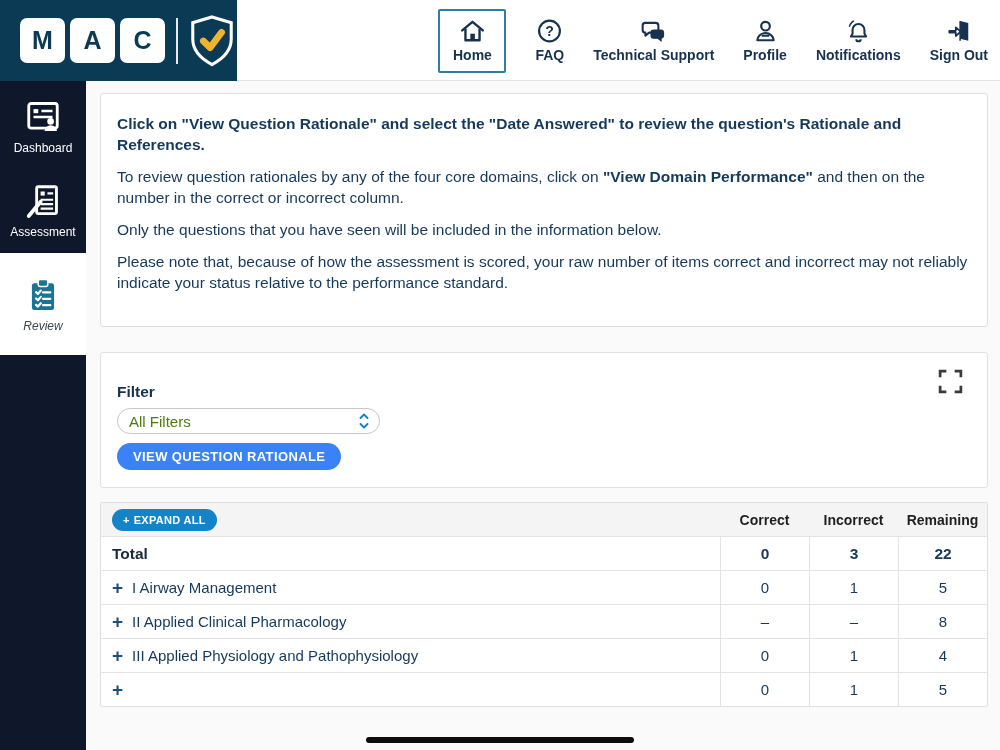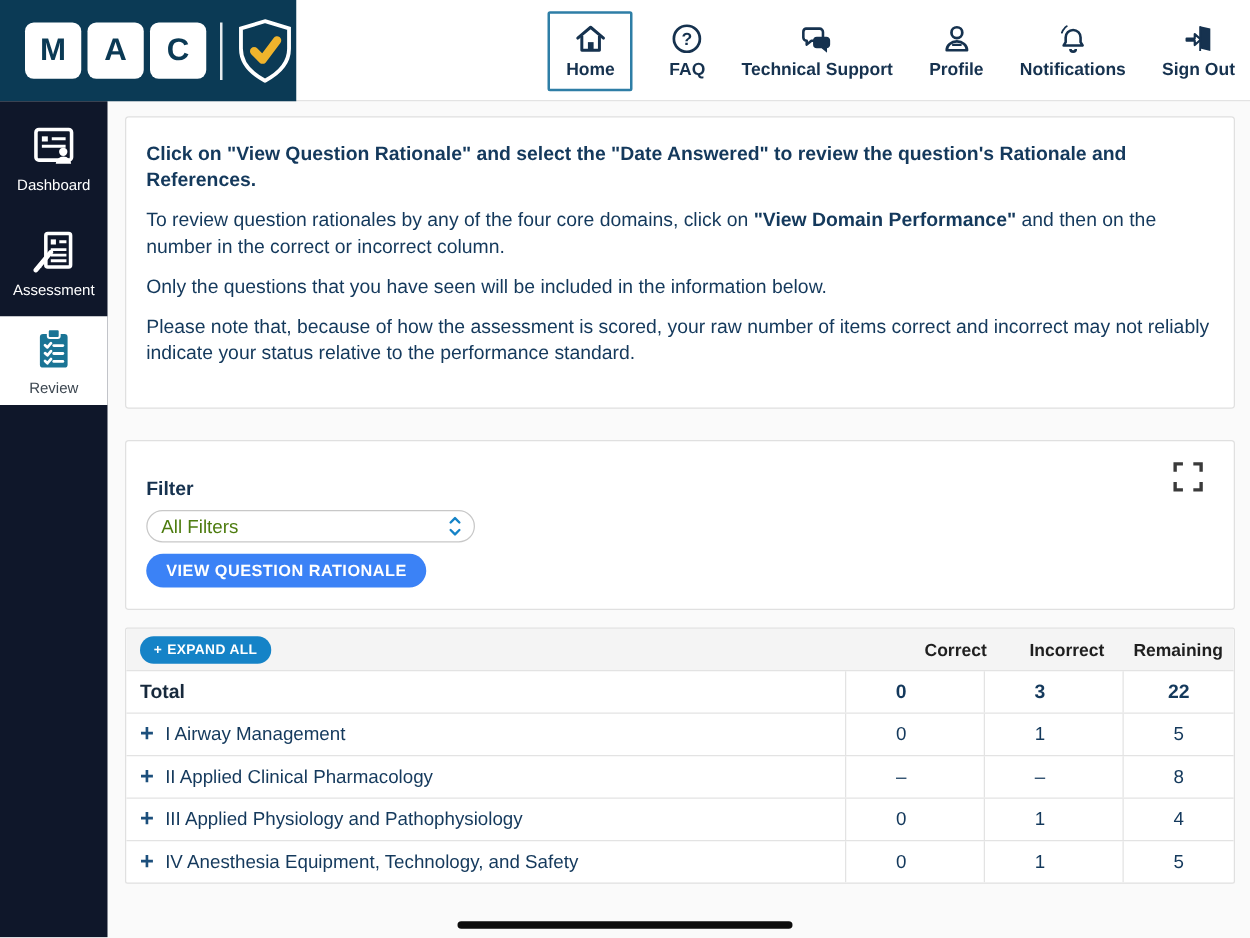--- a/index.html
+++ b/index.html
@@ -16,21 +16,21 @@
 
   .nav { position:absolute; right:12px; top:0; height:81px; display:flex; align-items:center; gap:29px; }
   .nav-item { display:flex; flex-direction:column; align-items:center; gap:3px; cursor:pointer; }
   .nav-item .lbl { font-size:14px; font-weight:bold; color:#16324f; white-space:nowrap; }
   .nav-item.active { border:2px solid #2e7ea6; width:68px; height:64px; justify-content:center; border-radius:2px; }
   .nicon { width:27px; height:26px; display:block; }
 
   
   .sidebar { position:absolute; left:0; top:81px; width:86px; height:669px; background:#0f172a; }
   .side-item { height:78px; margin-top:6px; display:flex; flex-direction:column; align-items:center; justify-content:center; gap:5px; color:#ffffff; font-size:12px; cursor:pointer; }
-  .side-item.active { background:#ffffff; color:#3c4650; margin-top:4px; height:71px; }
+  .side-item.active { background:#ffffff; color:#3c4650; margin-top:4px; height:102px;font-style:italic; }
   .sicon { width:38px; height:38px; display:block; }
 
   
   .main { position:absolute; left:86px; top:81px; width:914px; height:669px; padding:12px 12px 0 14px; }
   .card { background:#ffffff; border:1px solid #e0e0e0; border-radius:3px; }
 
   .info-card { padding:19px 16px 17px 16px; color:#14395c; font-size:15.5px; line-height:21px; }
   .info-card p { margin-bottom:11px; }
   .info-card p:last-child { margin-bottom:16px; }
 
@@ -38,21 +38,21 @@
   .filter-label { font-size:15.5px; font-weight:bold; color:#16324f; }
   .filter-select { margin-top:7px; width:263px; height:26px; border:1px solid #c8c8c8; border-radius:14px; background:#fff; display:flex; align-items:center; justify-content:space-between; padding:0 9px 0 11px; cursor:pointer; }
   .filter-select .sel-text { color:#4d7c0f; font-size:15px; }
   .rationale-btn { margin-top:9px; height:27px; padding:0 16px; border:none; border-radius:14px; background:#3b82f6; color:#ffffff; font-family:inherit; font-size:13px; font-weight:bold; letter-spacing:0.4px; cursor:pointer; display:inline-flex; align-items:center; }
   .expand-corner { position:absolute; top:15px; right:23px; width:27px; height:27px; cursor:pointer; }
 
   
   .table-card { margin-top:14px; border:1px solid #e0e0e0; background:#ffffff; border-radius:2px; overflow:hidden; }
   .trow { display:flex; align-items:stretch; height:34px; }
   .trow.thead { background:#f4f4f4; height:33px; }
-  .trow + .trow { border-top:1px solid #e3e3e3;gap:22px; }
+  .trow + .trow { border-top:1px solid #e3e3e3; }
   .tname { flex:1; display:flex; align-items:center; padding-left:11px; }
   .tval { width:89px; display:flex; align-items:center; justify-content:center; }
   .trow:not(.thead) .tval { border-left:1px solid #e3e3e3; }
   .thead .tval { font-size:14px; font-weight:bold; color:#1f1f1f;text-align:right; }
   .trow.total .tname { font-size:15.5px; font-weight:bold; color:#17293c; }
   .trow.total .tval { font-size:15.5px; font-weight:bold; color:#14395c; }
   .trow.domain .tname { font-size:15px; color:#14395c; }
   .trow.domain .tval { font-size:15px; color:#14395c; }
   .plus-glyph { color:#1c4f7c; font-size:19px; font-weight:bold; margin-right:9px; line-height:1; cursor:pointer; }
   .expand-all-btn { margin-left:0; height:22px; padding:0 11px; border:none; border-radius:11px; background:#1583c7; color:#fff; font-family:inherit; font-size:11px; font-weight:bold; letter-spacing:0.3px; cursor:pointer; display:inline-flex; align-items:center; gap:4px; }
@@ -240,21 +240,20 @@
             <span>III Applied Physiology and Pathophysiology</span>
           </div>
         <div class="tval">0</div>
         <div class="tval">1</div>
         <div class="tval">4</div>
       </div>
 
       <div class="trow domain">
         <div class="tname">
             <span class="plus-glyph">+</span>
-            <span>IV Anesthesia Equipment, Technology, and Safety</span>
           </div>
         <div class="tval">0</div>
         <div class="tval">1</div>
         <div class="tval">5</div>
       </div>
     </div>
   </div>
 
   <div class="home-indicator"></div>
 </div>

